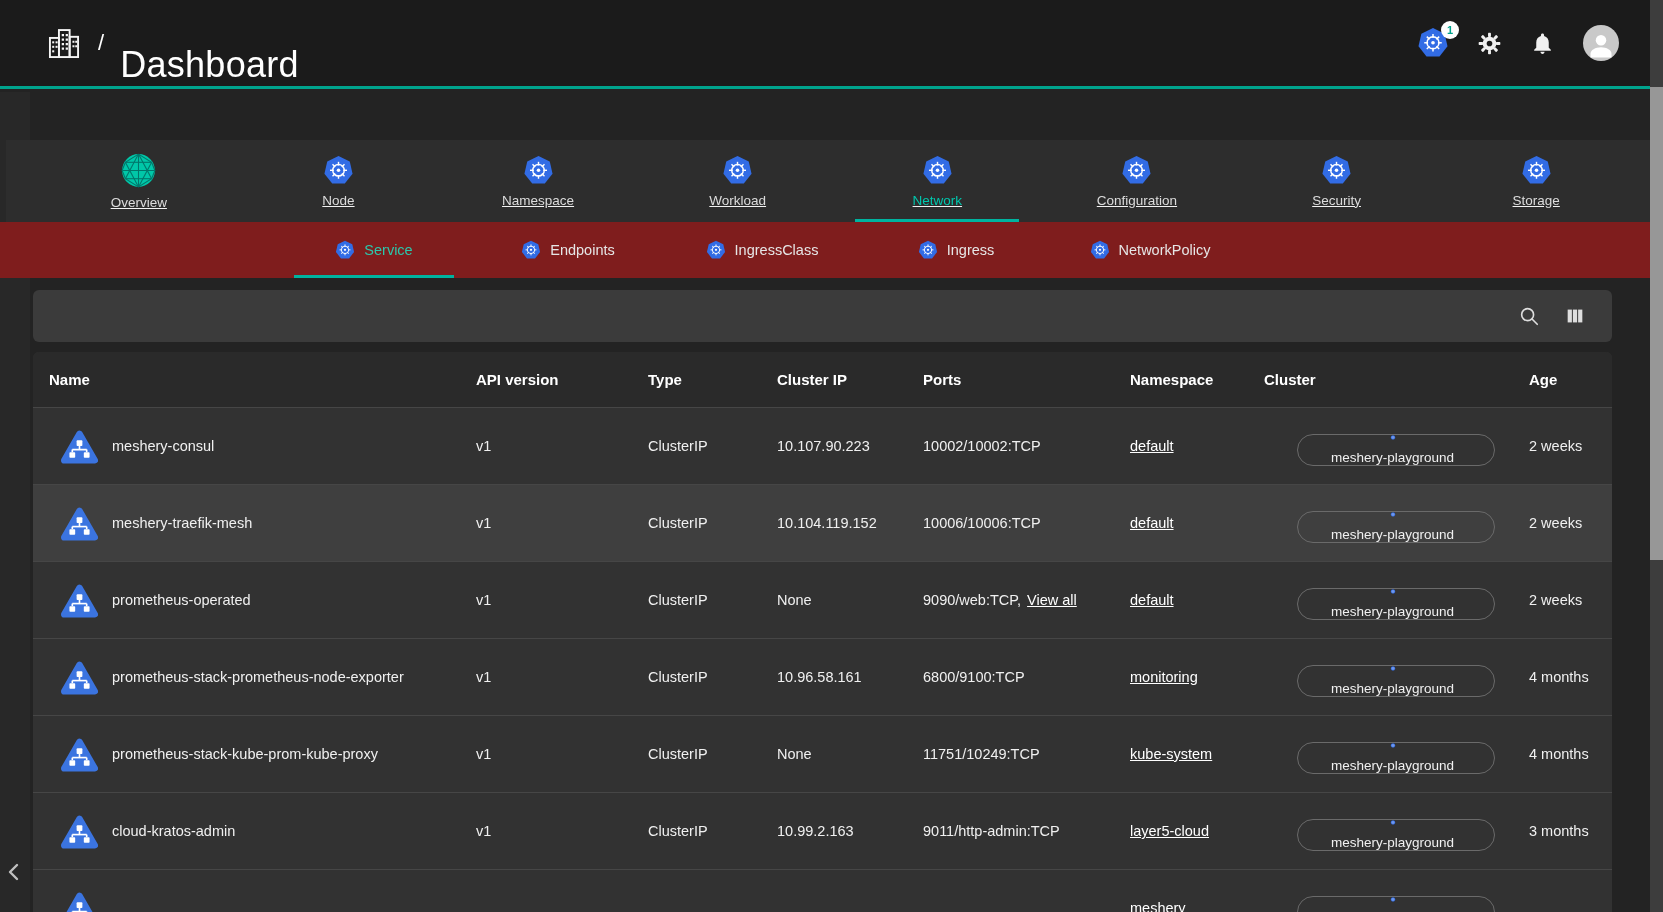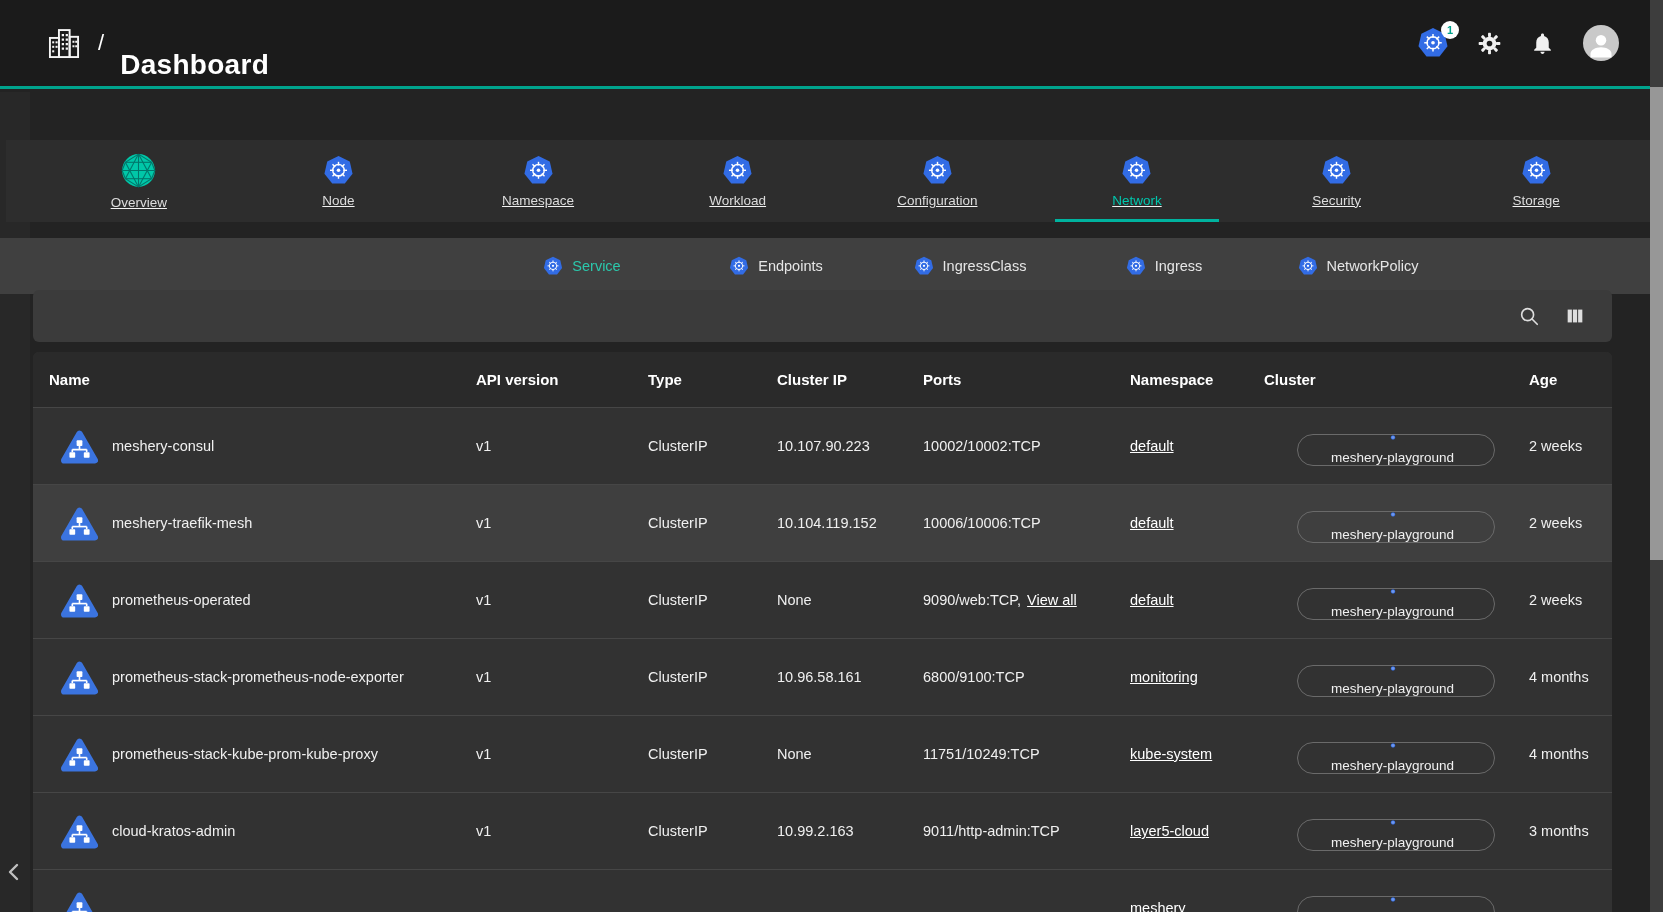--- a/index.html
+++ b/index.html
@@ -12,21 +12,21 @@
 
   
   .header {
     position:absolute; top:0; left:0; width:1663px; height:89px;
     background:#1b1b1b; border-bottom:3px solid #00A38D;
     display:flex; align-items:center; padding:0 30px 0 46px;
   }
   .hdr-left { display:flex; align-items:center; gap:16px; }
   .building-ic { width:36px; height:36px; color:#f5f5f5; }
   .crumb-sep { font-size:22px; color:#ffffff; }
-  .page-title { font-size:28px; font-weight:bold; color:#ffffff; letter-spacing:.3px;margin-top:44px; }
+  .page-title { font-size:36px; font-weight:normal; color:#ffffff; letter-spacing:.3px;margin-top:44px; }
   .hdr-right { margin-left:auto; display:flex; align-items:center; gap:28px; padding-right:14px; }
   .k8s-badge-wrap { position:relative; width:32px; height:32px; }
   .k8s-ic { width:100%; height:100%; display:block; }
   .badge {
     position:absolute; top:-6px; right:-10px; width:18px; height:18px; border-radius:50%;
     background:#ffffff; color:#00A38D; font-size:11px; font-weight:bold;
     display:flex; align-items:center; justify-content:center;
   }
   .hdr-ic { width:25px; height:25px; color:#f0f0f0; display:block; cursor:pointer; }
   .avatar {
@@ -49,22 +49,22 @@
   .tab-ic { width:31px; height:31px; }
   .tab-ic--mesh { width:35px; height:35px; }
   .tab-label { font-size:13.5px; color:#dcdcdc; }
   .tab.active .tab-label { color:#00C7AD; }
   .tab.active .tab-underline {
     position:absolute; bottom:0; left:50%; transform:translateX(-50%);
     width:164px; height:3px; background:#00B39F;
   }
 
   
-  .subtabs-strip { position:absolute; top:238px; left:0; width:1663px; height:56px; background:#404040;
-    display:flex; align-items:stretch; padding-left:277px;justify-content:center; }
+  .subtabs-strip { position:absolute; top:222px; left:0; width:1663px; height:56px; background:#7f1d1d;
+    display:flex; align-items:stretch; padding-left:277px; }
   .subtab { width:194px; display:flex; align-items:center; justify-content:center; gap:9px;
     position:relative; cursor:pointer; }
   .subtab-ic { width:20px; height:20px; }
   .subtab-label { font-size:14.5px; color:#e6e6e6; }
   .subtab.active .subtab-label { color:#2BC7AB; }
   .subtab.active .subtab-underline {
     position:absolute; bottom:0; left:50%; transform:translateX(-50%);
     width:160px; height:3px; background:#00B39F;
   }
 
@@ -276,32 +276,32 @@
             <use href="#sym-k8s"></use>
           </svg>
         <span class="tab-label">Namespace</span>
       </div>
       <div class="tab">
         <svg class="tab-ic">
             <use href="#sym-k8s"></use>
           </svg>
         <span class="tab-label">Workload</span>
       </div>
-      <div class="tab">
-        <svg class="tab-ic">
-            <use href="#sym-k8s"></use>
-          </svg>
-        <span class="tab-label">Configuration</span>
-      </div>
       <div class="tab active">
         <svg class="tab-ic">
             <use href="#sym-k8s"></use>
           </svg>
         <span class="tab-label">Network</span>
         <span class="tab-underline"></span>
+      </div>
+      <div class="tab">
+        <svg class="tab-ic">
+            <use href="#sym-k8s"></use>
+          </svg>
+        <span class="tab-label">Configuration</span>
       </div>
       <div class="tab">
         <svg class="tab-ic">
             <use href="#sym-k8s"></use>
           </svg>
         <span class="tab-label">Security</span>
       </div>
       <div class="tab">
         <svg class="tab-ic">
             <use href="#sym-k8s"></use>

